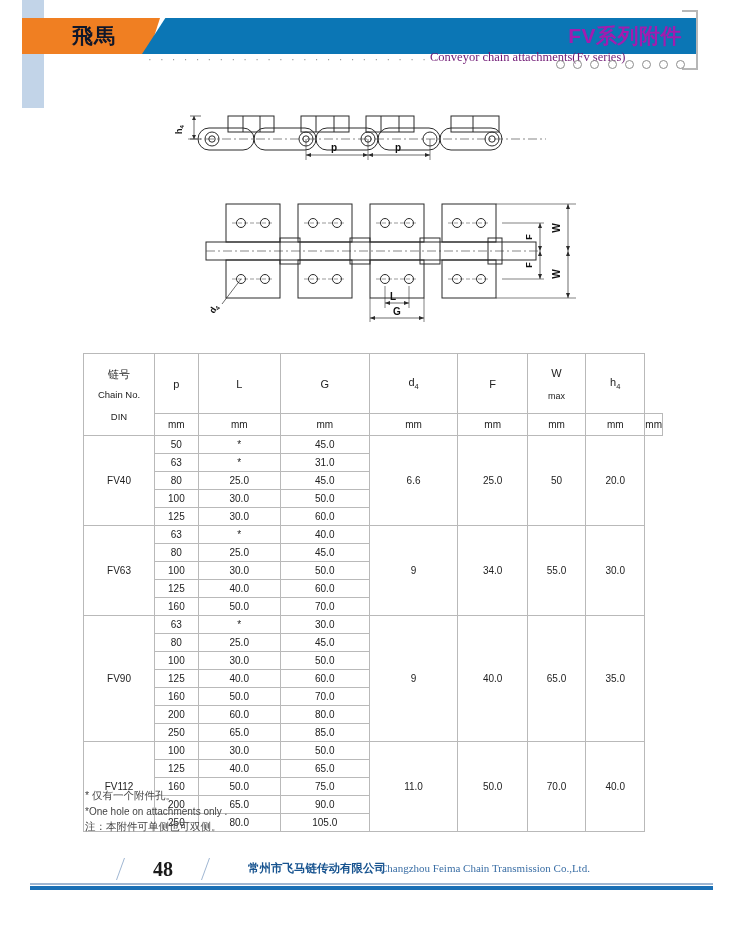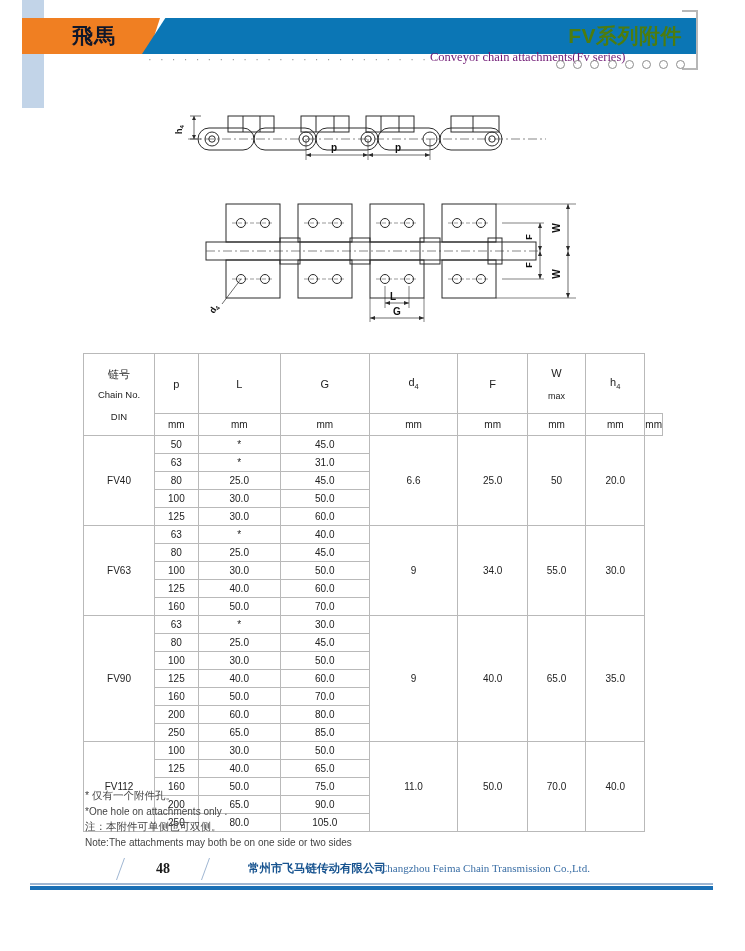--- a/index.html
+++ b/index.html
@@ -45,21 +45,21 @@
   }
   .hdr-blue {
     position: absolute; left: 142px; top: 18px;
     width: 556px; height: 36px;
     background: #0b76b5;
     clip-path: polygon(4.2% 0, 100% 0, 100% 100%, 0 100%);
   }
   .hdr-title {
     position: absolute; right: 63px; top: 19px;
     height: 22px; line-height: 34px;
-    color: #4d7c0f;
+    color: #a21caf;
     font-size: 21px; font-weight: bold;
     letter-spacing: 0.5px;
     white-space: nowrap;
   }
   .hdr-dots {
     position: absolute; left: 148px; top: 54px;
     width: 290px; height: 10px;
     overflow: hidden;
     color: #9a9a9a;
     font-size: 11px;
@@ -139,21 +139,21 @@
     width: 86px; height: 22px;
     border-left: 1px solid #9fb6d2;
     border-right: 1px solid #9fb6d2;
     transform: skewX(-20deg);
   }
   .ft-page {
     position: absolute; left: 120px; top: 858px;
     width: 86px; height: 22px;
     line-height: 22px; text-align: center;
     font-family: "Liberation Serif", "DejaVu Serif", serif;
-    font-size: 14px; font-weight: bold;
+    font-size: 20px; font-weight: bold;
     color: #1a1a1a;
   }
   .ft-cn {
     position: absolute; left: 248px; top: 861px;
     font-family: "DejaVu Serif", "Liberation Serif", serif;
     font-size: 11.5px; font-weight: bold;
     color: #17538f;
     white-space: nowrap;
   }
   .ft-en {
@@ -522,21 +522,20 @@
           <td>80.0</td>
           <td>105.0</td>
         </tr>
       </tbody>
   </table>
 
   <div id="notes">
       <div class="cn">* 仅有一个附件孔。</div>
       <div class="en">*One hole on attachments only .</div>
       <div class="cn">注：本附件可单侧也可双侧。</div>
-      <div class="en">Note:The attachments may both be on one side or two sides</div>
     </div>
 
   <div>
     <div class="ft-tab"></div>
     <div class="ft-page">48</div>
     <div class="ft-cn">常州市飞马链传动有限公司</div>
     <div class="ft-en">Changzhou Feima Chain Transmission Co.,Ltd.</div>
     <div class="ft-rule-a"></div>
     <div class="ft-rule-b"></div>
   </div>

